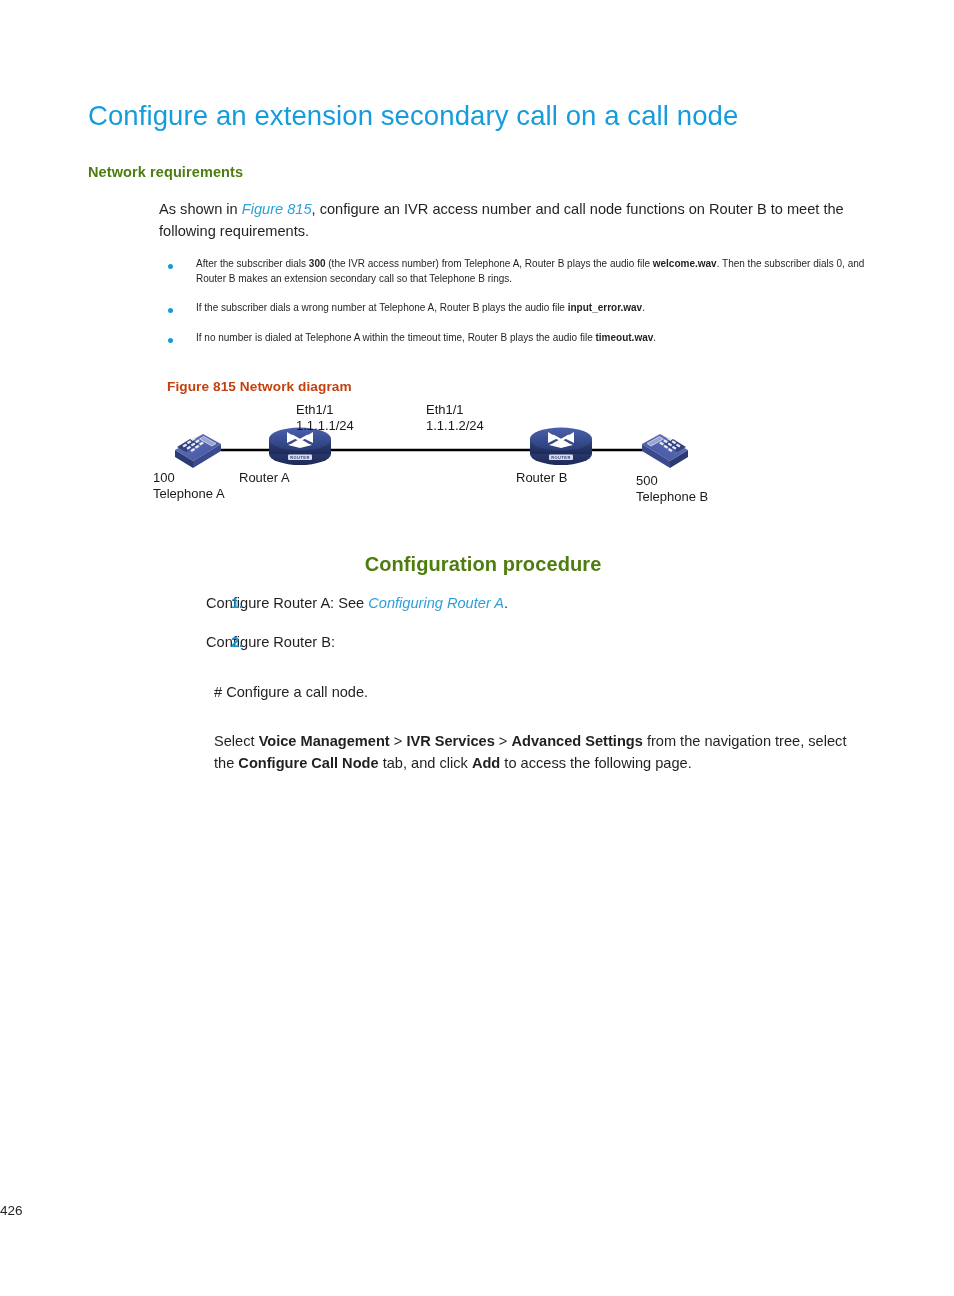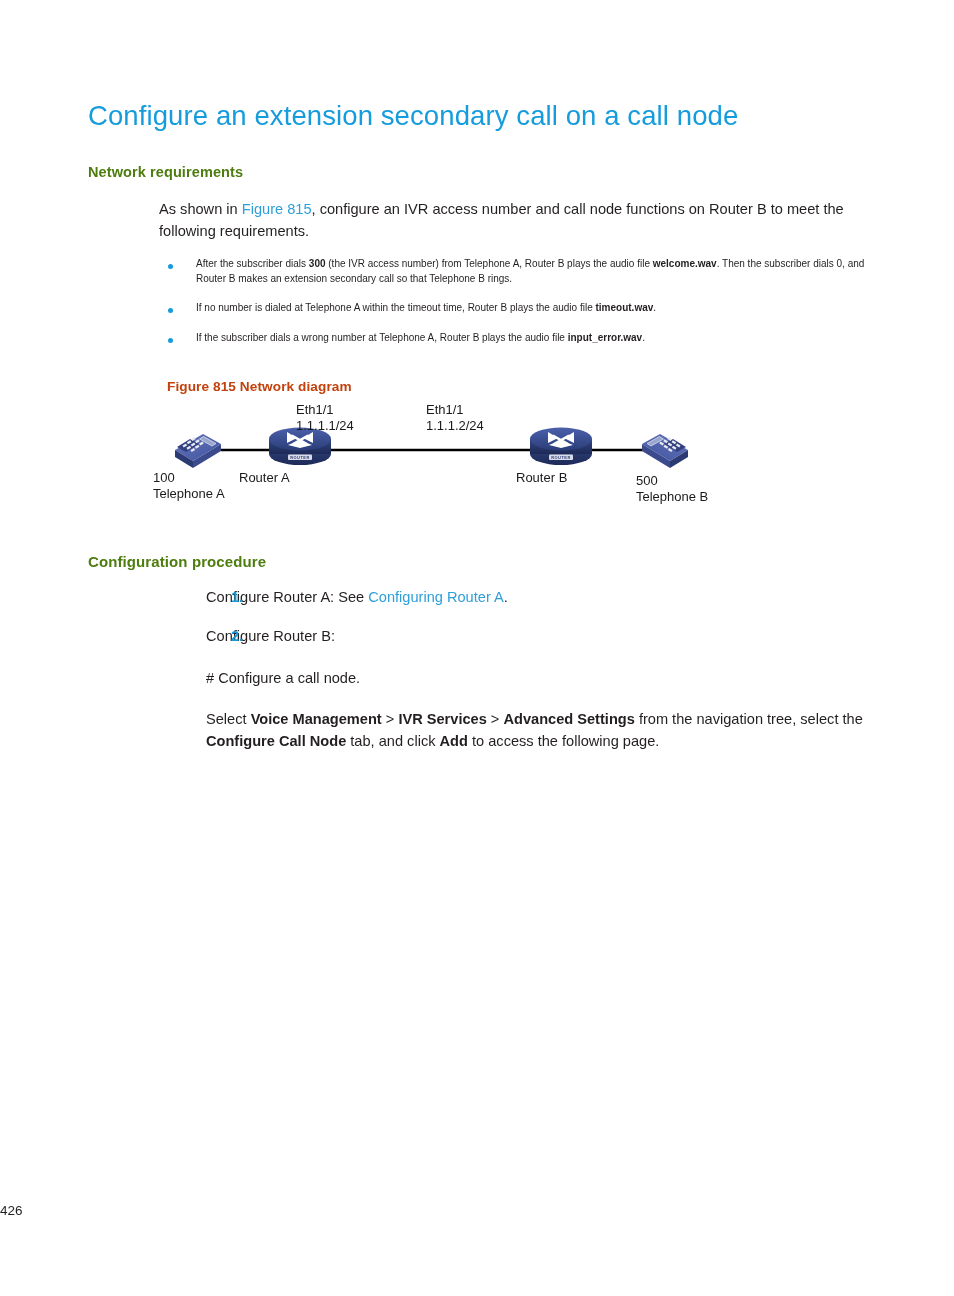--- a/index.html
+++ b/index.html
@@ -39,39 +39,40 @@
   h2.section-heading {
     font-size: 14.5px;
     font-weight: bold;
     color: #4d7c0f;
     margin: 0;
     padding-top: 32px;
     letter-spacing: 0.1px;
   }
   h2.section-heading.proc {
     padding-top: 47px;
-    font-size: 15px;
+    font-size: 20px;
+    text-align: center;
   }
 
   .body-indent {
     margin-left: 71px;
   }
 
   p.para {
     font-size: 14.6px;
     line-height: 1.52;
     margin: 0;
     padding-top: 18px;
     color: #231f20;
   }
 
   .xref {
     color: #2e9fd9;
   }
-  a.xref { text-decoration: none; }
+  a.xref { text-decoration: none; font-style: italic; }
 
   ul.bullets {
     list-style: none;
     margin: 0;
     padding: 0;
   }
   ul.bullets > li {
     position: relative;
     padding-left: 37px;
     padding-top: 14px;
@@ -144,21 +145,21 @@
     font-weight: bold;
     color: #1a9ad8;
     font-size: 14.6px;
   }
   .sub-block {
     margin-left: 118px;
   }
   .sub-block p {
     font-size: 14.6px;
     line-height: 1.52;
-    margin: 0;
+    margin: 8px;
     padding-top: 19px;
   }
   b, strong { font-weight: bold; }
 
   .folio {
     position: absolute;
     left: 0;
     top: 1203px;
     width: 954px;
     text-align: left;
@@ -179,25 +180,25 @@
     <div class="body-indent">
       <p class="para"><span>As shown in </span><a class="xref" href="#">Figure 815</a><span>, configure an IVR access number and call node functions on Router B to meet the following requirements.</span></p>
 
       <ul class="bullets">
         <li>
           <span class="dot"></span>
           <span class="rich"><span>After the subscriber dials </span><b>300</b><span> (the IVR access number) from Telephone A, Router B plays the audio file </span><b>welcome.wav</b><span>. Then the subscriber dials 0, and Router B makes an extension secondary call so that Telephone B rings.</span></span>
         </li>
         <li>
           <span class="dot"></span>
-          <span class="rich"><span>If no number is dialed at Telephone A within the timeout time, Router B plays the audio file </span><b>timeout.wav</b><span>.</span></span>
+          <span class="rich"><span>If the subscriber dials a wrong number at Telephone A, Router B plays the audio file </span><b>input_error.wav</b><span>.</span></span>
         </li>
         <li>
           <span class="dot"></span>
-          <span class="rich"><span>If the subscriber dials a wrong number at Telephone A, Router B plays the audio file </span><b>input_error.wav</b><span>.</span></span>
+          <span class="rich"><span>If no number is dialed at Telephone A within the timeout time, Router B plays the audio file </span><b>timeout.wav</b><span>.</span></span>
         </li>
       </ul>
 
       <p class="fig-caption">Figure 815 Network diagram</p>
     </div>
 
     <div class="figure-wrap">
       <svg class="net" viewBox="0 0 620 100">
         <defs>
           <linearGradient id="routerTop" x1="0" y1="0" x2="0" y2="1">

